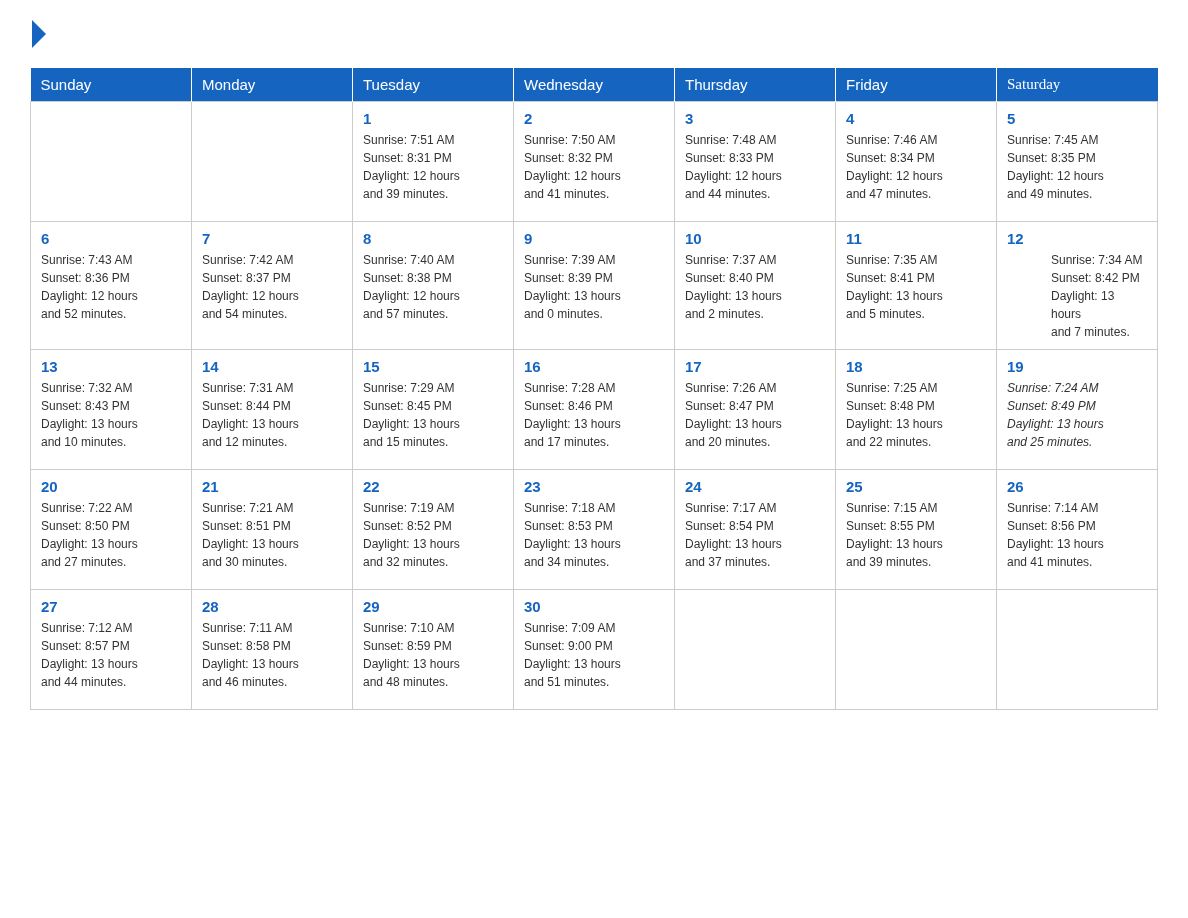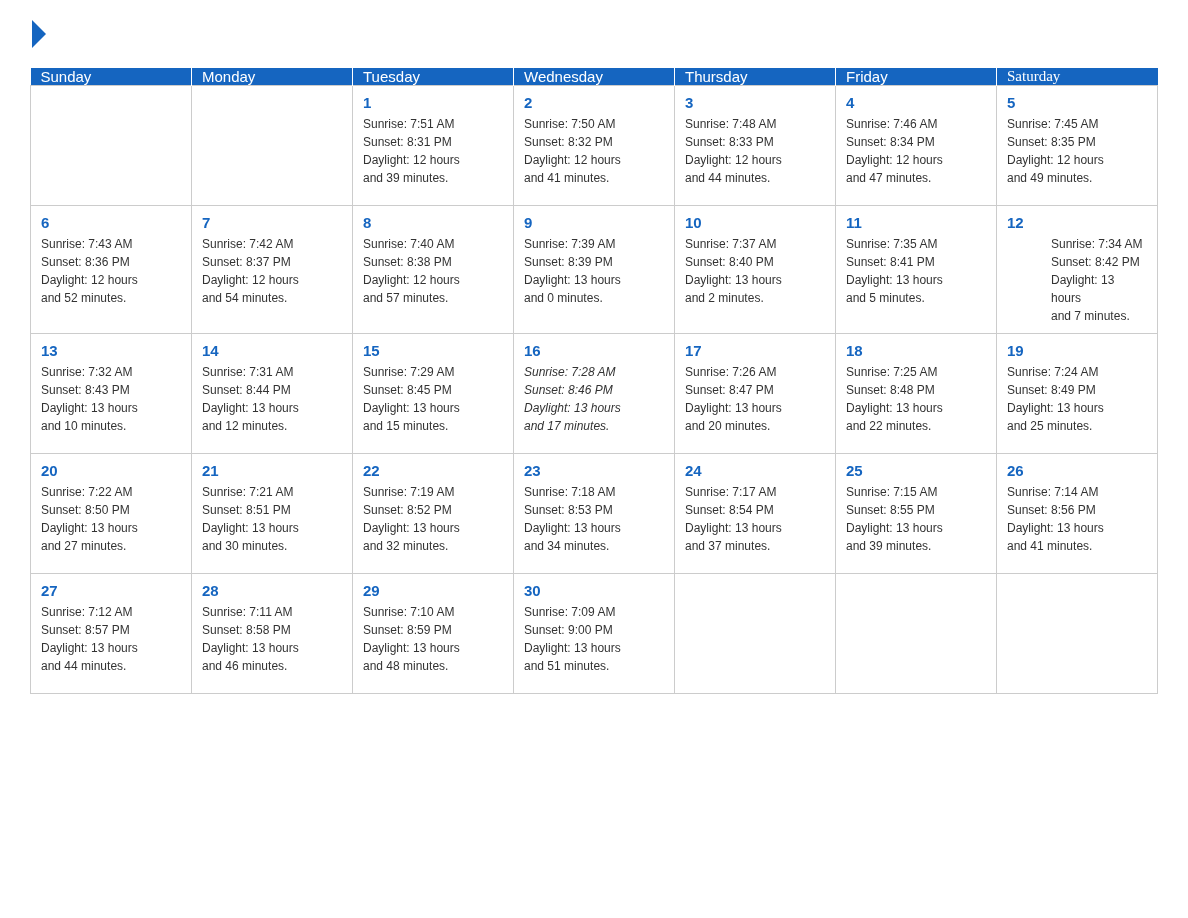--- a/index.html
+++ b/index.html
@@ -65,21 +65,21 @@
       border-collapse: collapse;
       table-layout: fixed;
     }
     thead tr {
       background-color: #1565c0;
     }
     thead th {
       color: #fff;
       font-size: 15px;
       font-weight: normal;
-      padding: 0 10px;
+      padding: 8px 10px;
       text-align: left;
       border-right: 1px solid #fff;
     }
     thead th:last-child {
       border-right: none;
       font-family: Liberation Serif, serif;
     }
     tbody td {
       vertical-align: top;
       padding: 8px 10px;
@@ -241,42 +241,42 @@
         </td>
         <td>
           <span class="day-number">15</span>
           <div class="day-info" style="white-space: pre-line;">Sunrise: 7:29 AM
 Sunset: 8:45 PM
 Daylight: 13 hours
 and 15 minutes.</div>
         </td>
         <td>
           <span class="day-number">16</span>
-          <div class="day-info" style="white-space: pre-line; font-style: italic;">Sunrise: 7:28 AM
+          <div class="day-info" style="white-space: pre-line;">Sunrise: 7:28 AM
 Sunset: 8:46 PM
 Daylight: 13 hours
 and 17 minutes.</div>
         </td>
         <td>
           <span class="day-number">17</span>
           <div class="day-info" style="white-space: pre-line;">Sunrise: 7:26 AM
 Sunset: 8:47 PM
 Daylight: 13 hours
 and 20 minutes.</div>
         </td>
         <td>
           <span class="day-number">18</span>
           <div class="day-info" style="white-space: pre-line;">Sunrise: 7:25 AM
 Sunset: 8:48 PM
 Daylight: 13 hours
 and 22 minutes.</div>
         </td>
         <td>
           <span class="day-number">19</span>
-          <div class="day-info" style="white-space: pre-line;">Sunrise: 7:24 AM
+          <div class="day-info" style="white-space: pre-line; font-style: italic;">Sunrise: 7:24 AM
 Sunset: 8:49 PM
 Daylight: 13 hours
 and 25 minutes.</div>
         </td>
       </tr>
       <tr>
         <td>
           <span class="day-number">20</span>
           <div class="day-info" style="white-space: pre-line;">Sunrise: 7:22 AM
 Sunset: 8:50 PM

